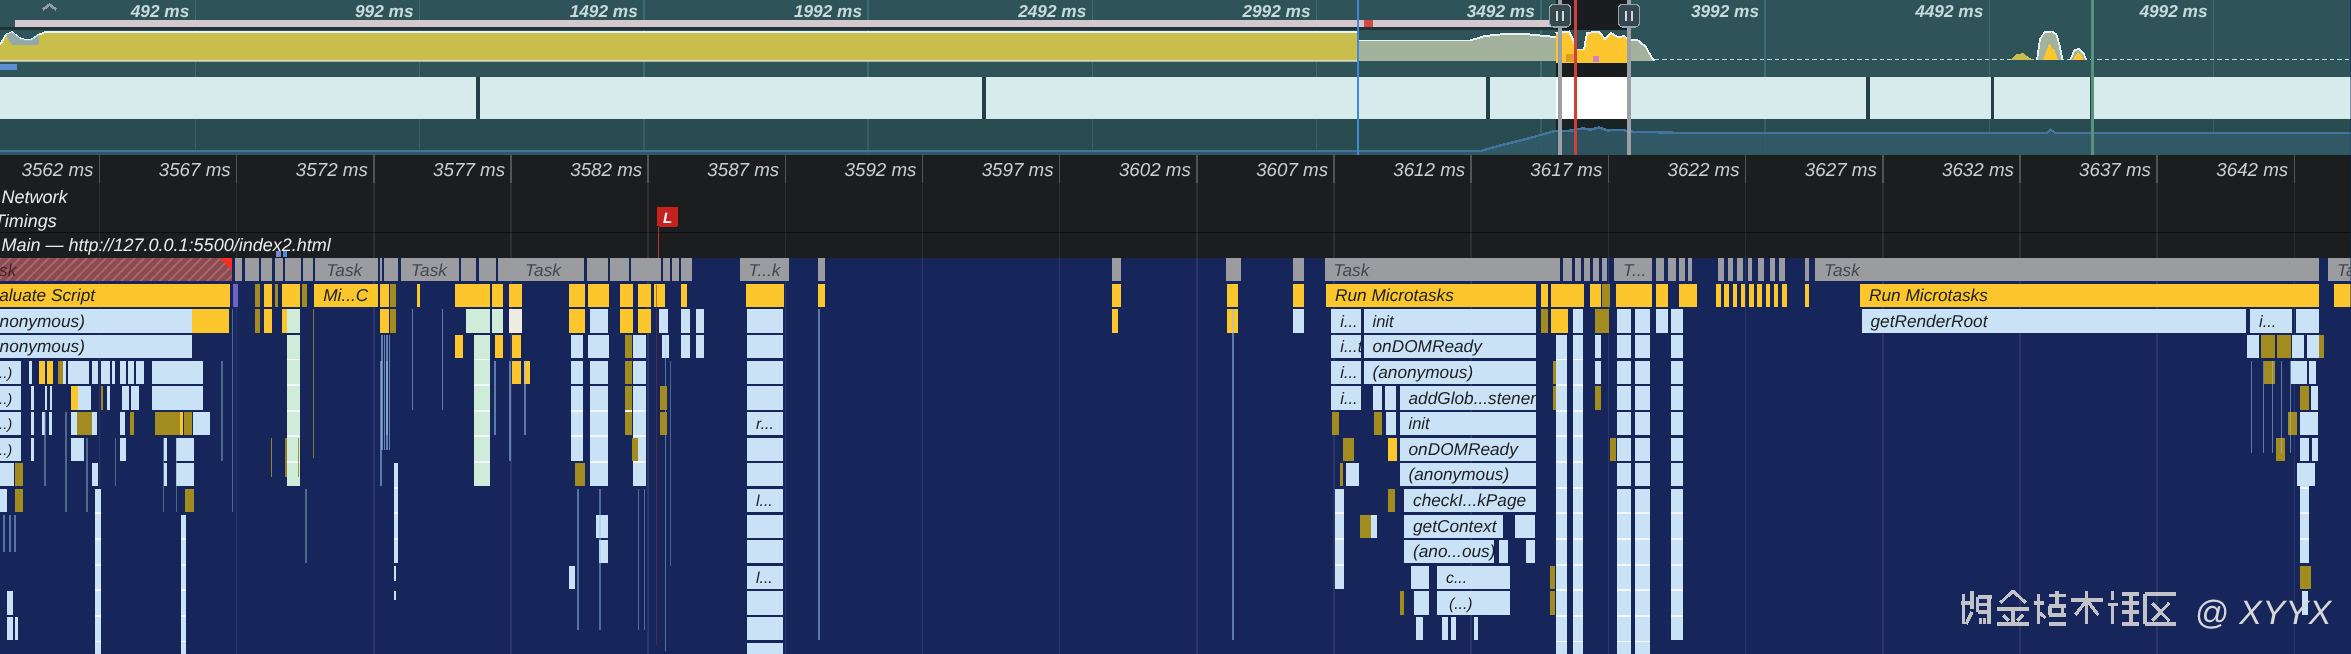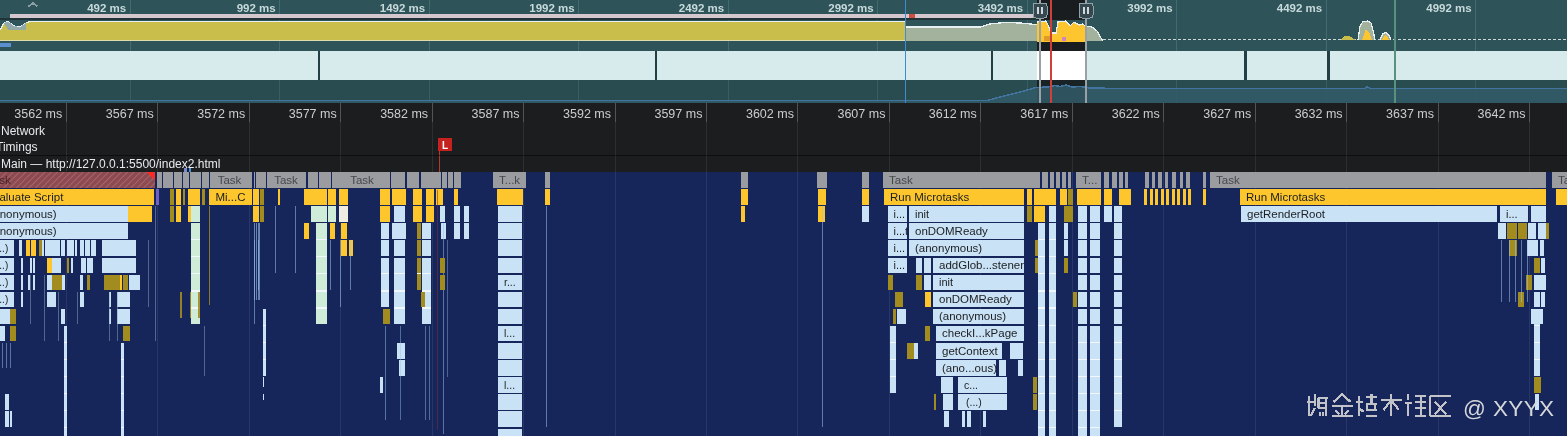--- a/index.html
+++ b/index.html
@@ -1,15 +1,15 @@
 <!DOCTYPE html>
 <html><head><meta charset="utf-8"><style>
 html,body{margin:0;padding:0;background:#16265b;}
 *{font-family:"Liberation Sans",sans-serif;}
-#stage{position:relative;width:1567px;height:436px;overflow:hidden;}
+#stage{position:relative;width:1567px;height:436px;overflow:hidden;font-style:italic;}
 </style></head>
 <body>
 <div id="stage">
 <svg width="1567" height="436" viewBox="0 0 1567 436" shape-rendering="crispEdges" text-rendering="optimizeLegibility">
 <rect x="0.0" y="0.0" width="1567.0" height="103.0" fill="#2e5459"></rect>
 <rect x="0.0" y="103.0" width="1567.0" height="69.0" fill="#1b1d1e"></rect>
 <rect x="0.0" y="172.0" width="1567.0" height="264.0" fill="#16265b"></rect>
 <line x1="130.2" y1="0.0" x2="130.2" y2="103.0" stroke="#457278" stroke-width="1" opacity="0.8"></line>
 <text x="126.2" y="11.5" fill="#c7d9db" font-size="11.5" text-anchor="end" font-weight="bold" font-family="Liberation Sans, sans-serif">492 ms</text>
 <line x1="279.7" y1="0.0" x2="279.7" y2="103.0" stroke="#457278" stroke-width="1" opacity="0.8"></line>

